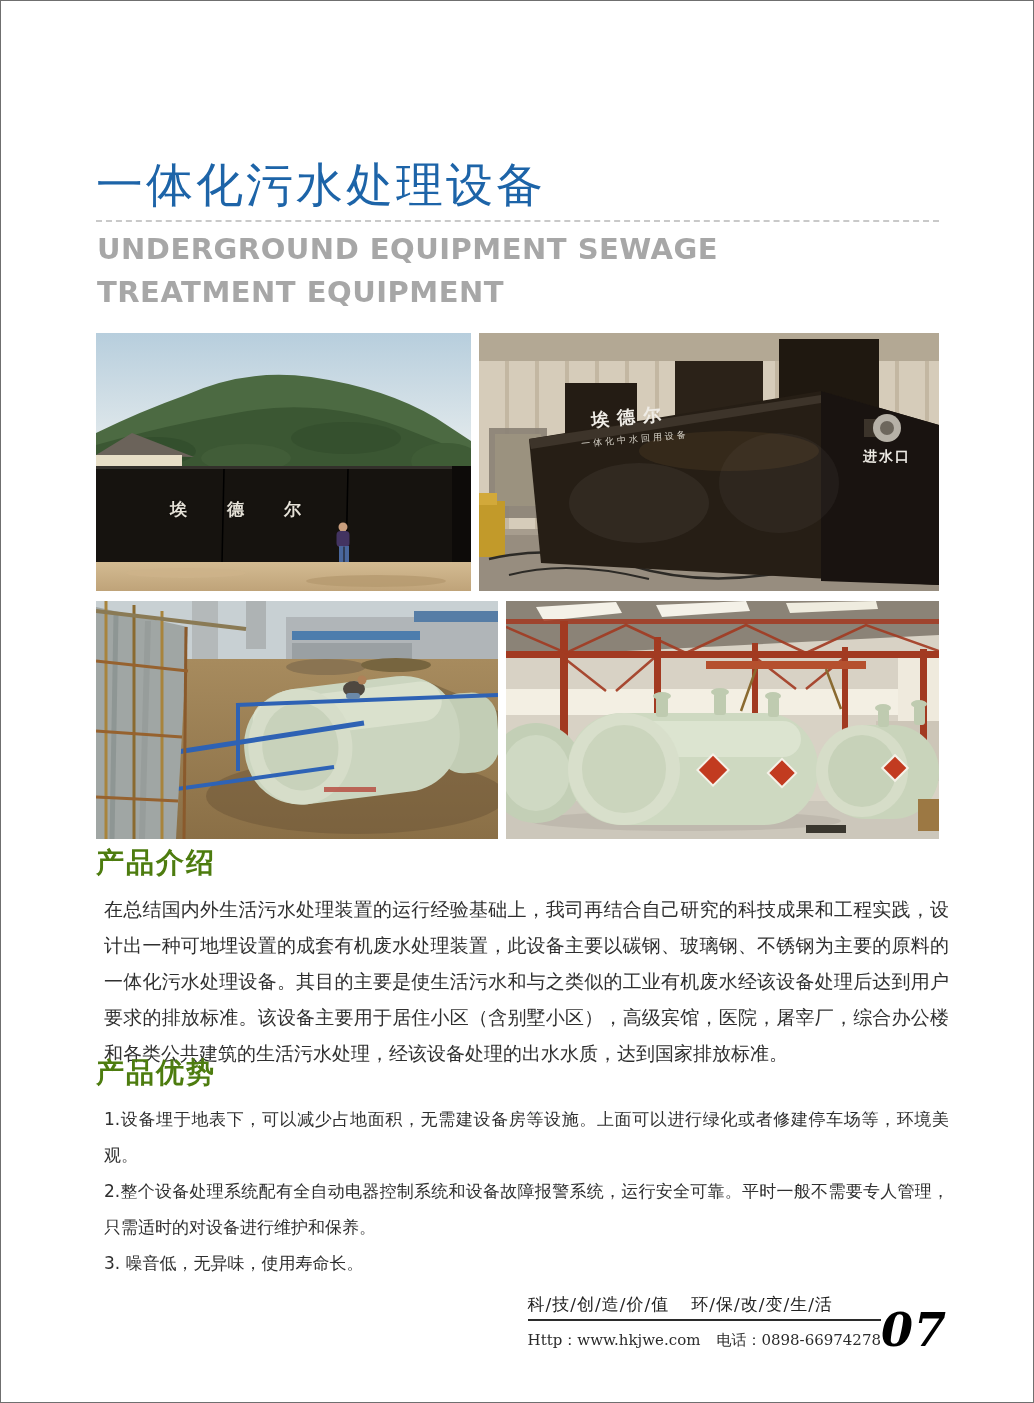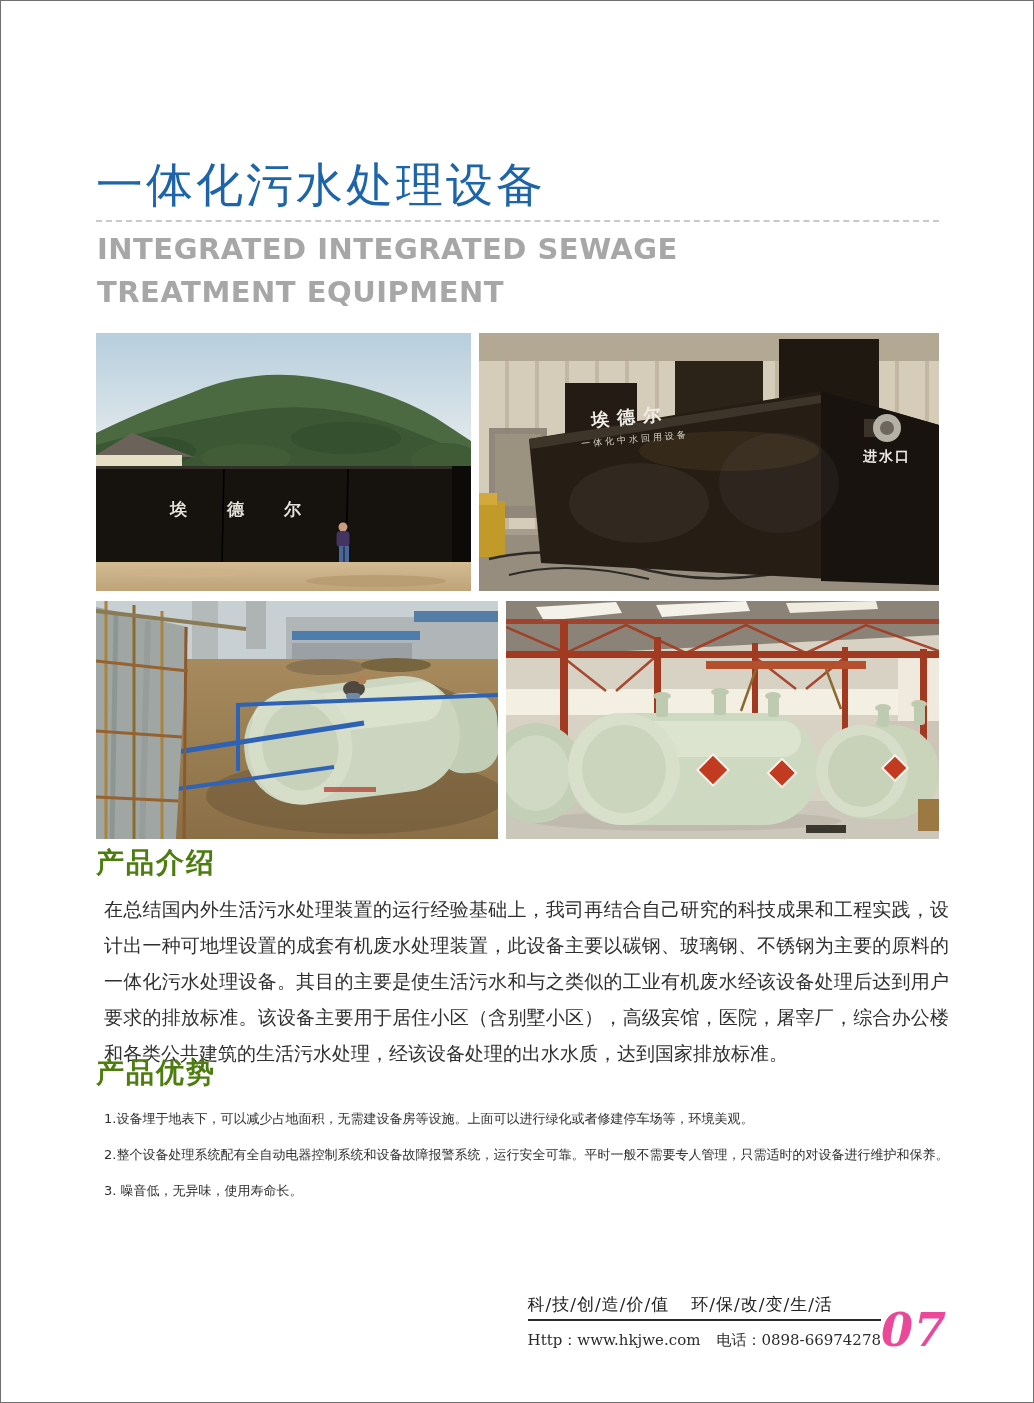--- a/index.html
+++ b/index.html
@@ -62,51 +62,51 @@
   }
   .intro-heading{top:843px;}
   .adv-heading{top:1053px;}
   .body-text{
     position:absolute;left:95px;width:845px;margin:8px;
     font-size:19px;line-height:36px;color:#2f2f2f;
     text-align:justify;
   }
   .intro-body{top:882px;}
   .adv-list{top:1092px;}
-  .adv-list p{margin:0;font-size:13px;line-height:36px;color:#2f2f2f;text-align:justify;}
+  .adv-list p{margin:0;font-size:17px;line-height:36px;color:#2f2f2f;text-align:justify;}
   
   .footer{
     position:absolute;right:86px;bottom:52px;
     display:flex;align-items:flex-end;
     font-family:"DejaVu Serif","Liberation Serif",serif;
   }
   .footer-text{display:flex;flex-direction:column;}
   .slogan{
     font-size:17px;color:#222;letter-spacing:1px;white-space:nowrap;
     padding-bottom:3px;border-bottom:2px solid #2b2b2b;
   }
   .slogan-right{margin-left:22px;}
   .contact{
     font-size:15px;color:#2b2b2b;white-space:nowrap;padding-top:10px;
     display:flex;gap:16px;
   }
   .page-num{
-    font-size:46px;font-style:italic;font-weight:bold;color:#ec4899;
+    font-size:46px;font-style:italic;font-weight:bold;color:#000000;
     line-height:0.85;letter-spacing:1px;
   }
 </style>
 </head>
 <body>
 
 <div class="page">
 
   <h1 class="title">一体化污水处理设备</h1>
   <div class="title-rule"></div>
   <div class="subtitle">
-    <div>INTEGRATED INTEGRATED SEWAGE</div>
+    <div>UNDERGROUND EQUIPMENT SEWAGE</div>
     <div>TREATMENT EQUIPMENT</div>
   </div>
 
   <figure class="photo photo1" style="margin:0;">
     <svg viewBox="0 0 375 258" preserveAspectRatio="none">
       <defs>
         <linearGradient id="p1sky" x1="0" y1="0" x2="0" y2="1">
           <stop offset="0" stop-color="#b7cedd"></stop>
             <stop offset="1" stop-color="#eef1f0"></stop>
         </linearGradient>

